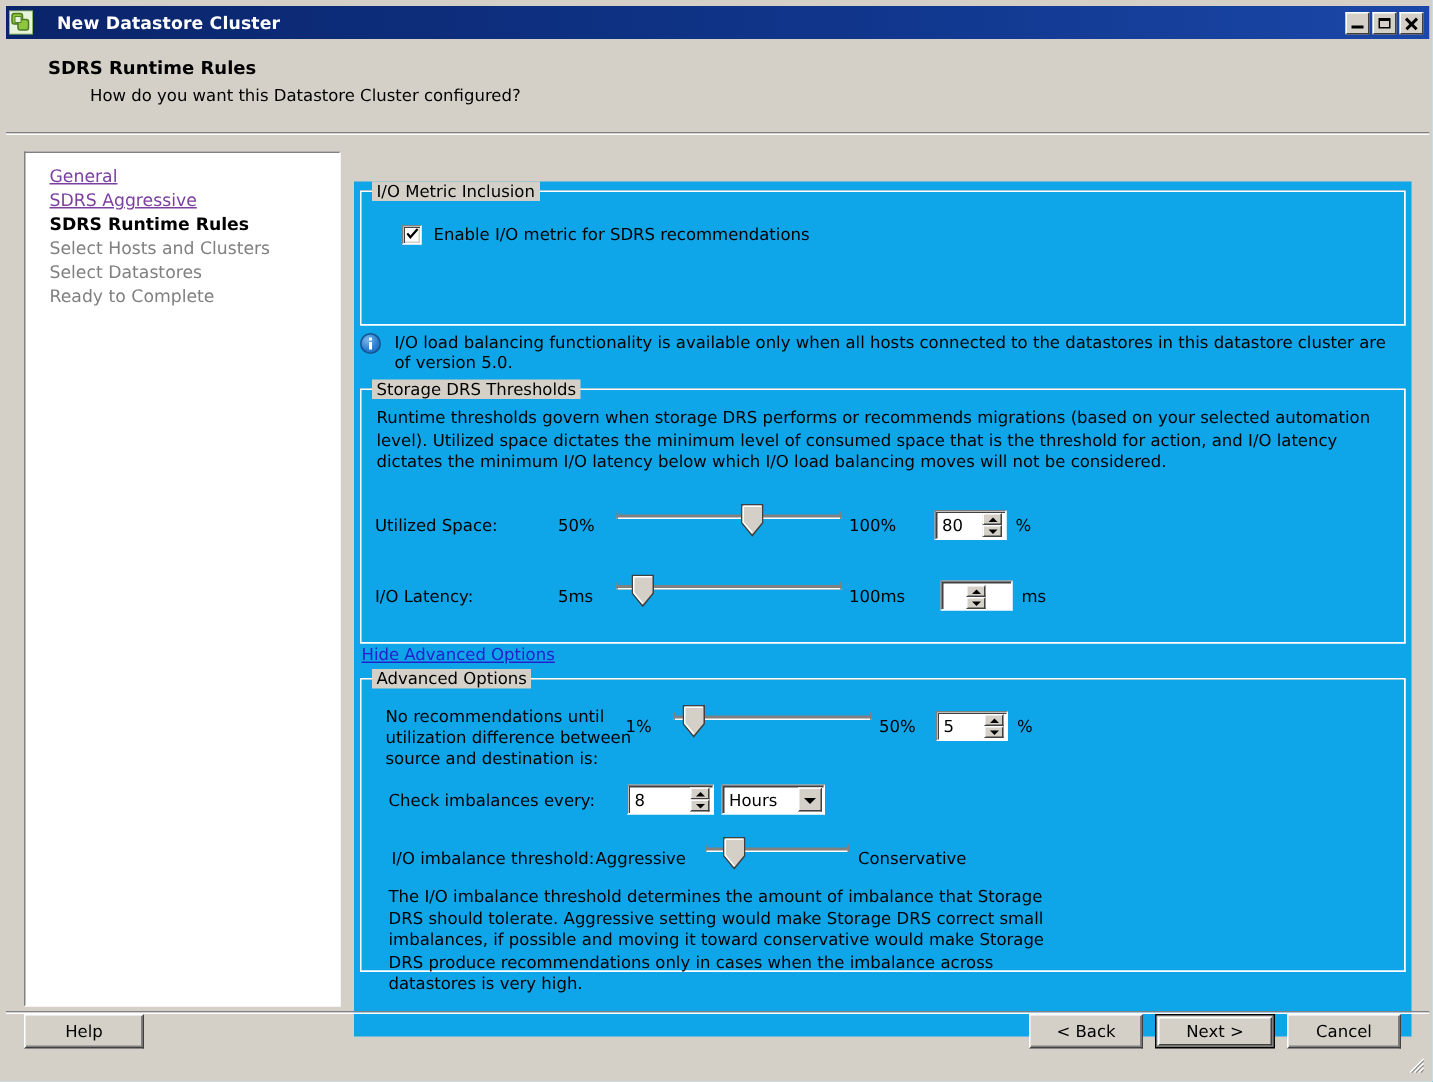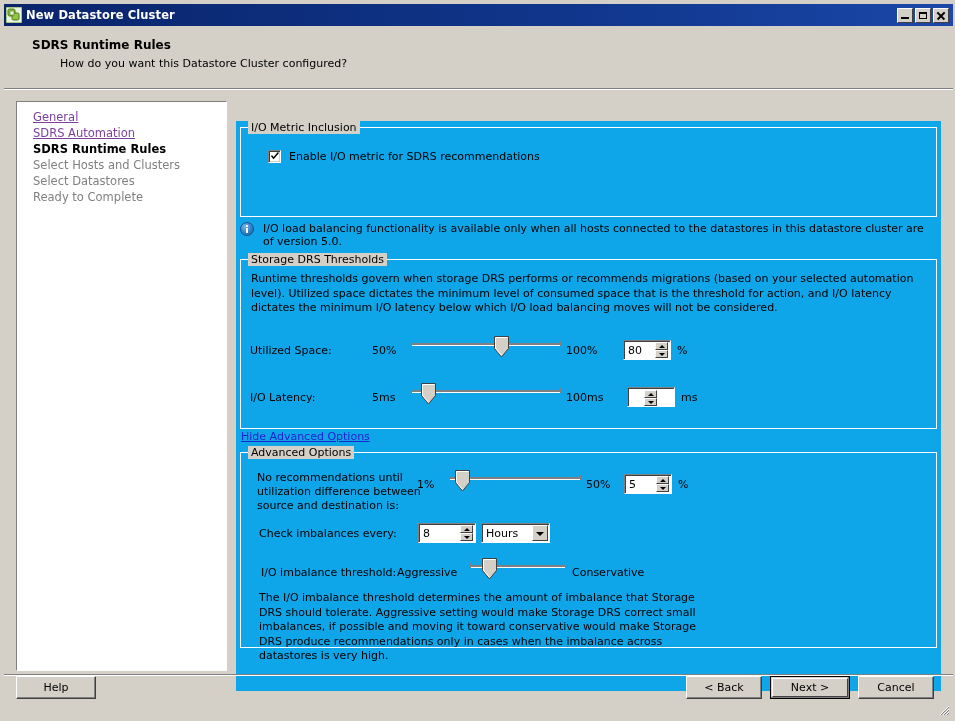--- a/index.html
+++ b/index.html
@@ -25,20 +25,21 @@
   
   #titlebar {
     position: absolute;
     left: 2px; top: 2px;
     width: 949px; height: 22px;
     background: linear-gradient(to right, #0a246a 0%, #10368c 60%, #1b47a8 100%);
     display: flex;
     align-items: center;
     padding: 0 2px;
     box-sizing: border-box;
+    gap: 12px;
   }
   #titlebar .title-text {
     color: #ffffff;
     font-weight: bold;
     font-size: 11.5px;
     margin-left: 4px;
     letter-spacing: 0.1px;
     white-space: nowrap;
   }
   .app-icon {
@@ -458,21 +459,21 @@
   </div>
 
   <div id="header">
     <div class="hdr-title">SDRS Runtime Rules</div>
     <div class="hdr-sub">How do you want this Datastore Cluster configured?</div>
     <div class="hdr-rule"></div>
   </div>
 
   <div id="sidebar">
     <div class="nav-item visited">General</div>
-    <div class="nav-item visited">SDRS Automation</div>
+    <div class="nav-item visited">SDRS Aggressive</div>
     <div class="nav-item current">SDRS Runtime Rules</div>
     <div class="nav-item future">Select Hosts and Clusters</div>
     <div class="nav-item future">Select Datastores</div>
     <div class="nav-item future">Ready to Complete</div>
   </div>
 
   <div id="content">
 
     <div class="groupbox" style="left:4px; top:6px; width:697px; height:90px;">
       <span class="gb-inner"></span>

